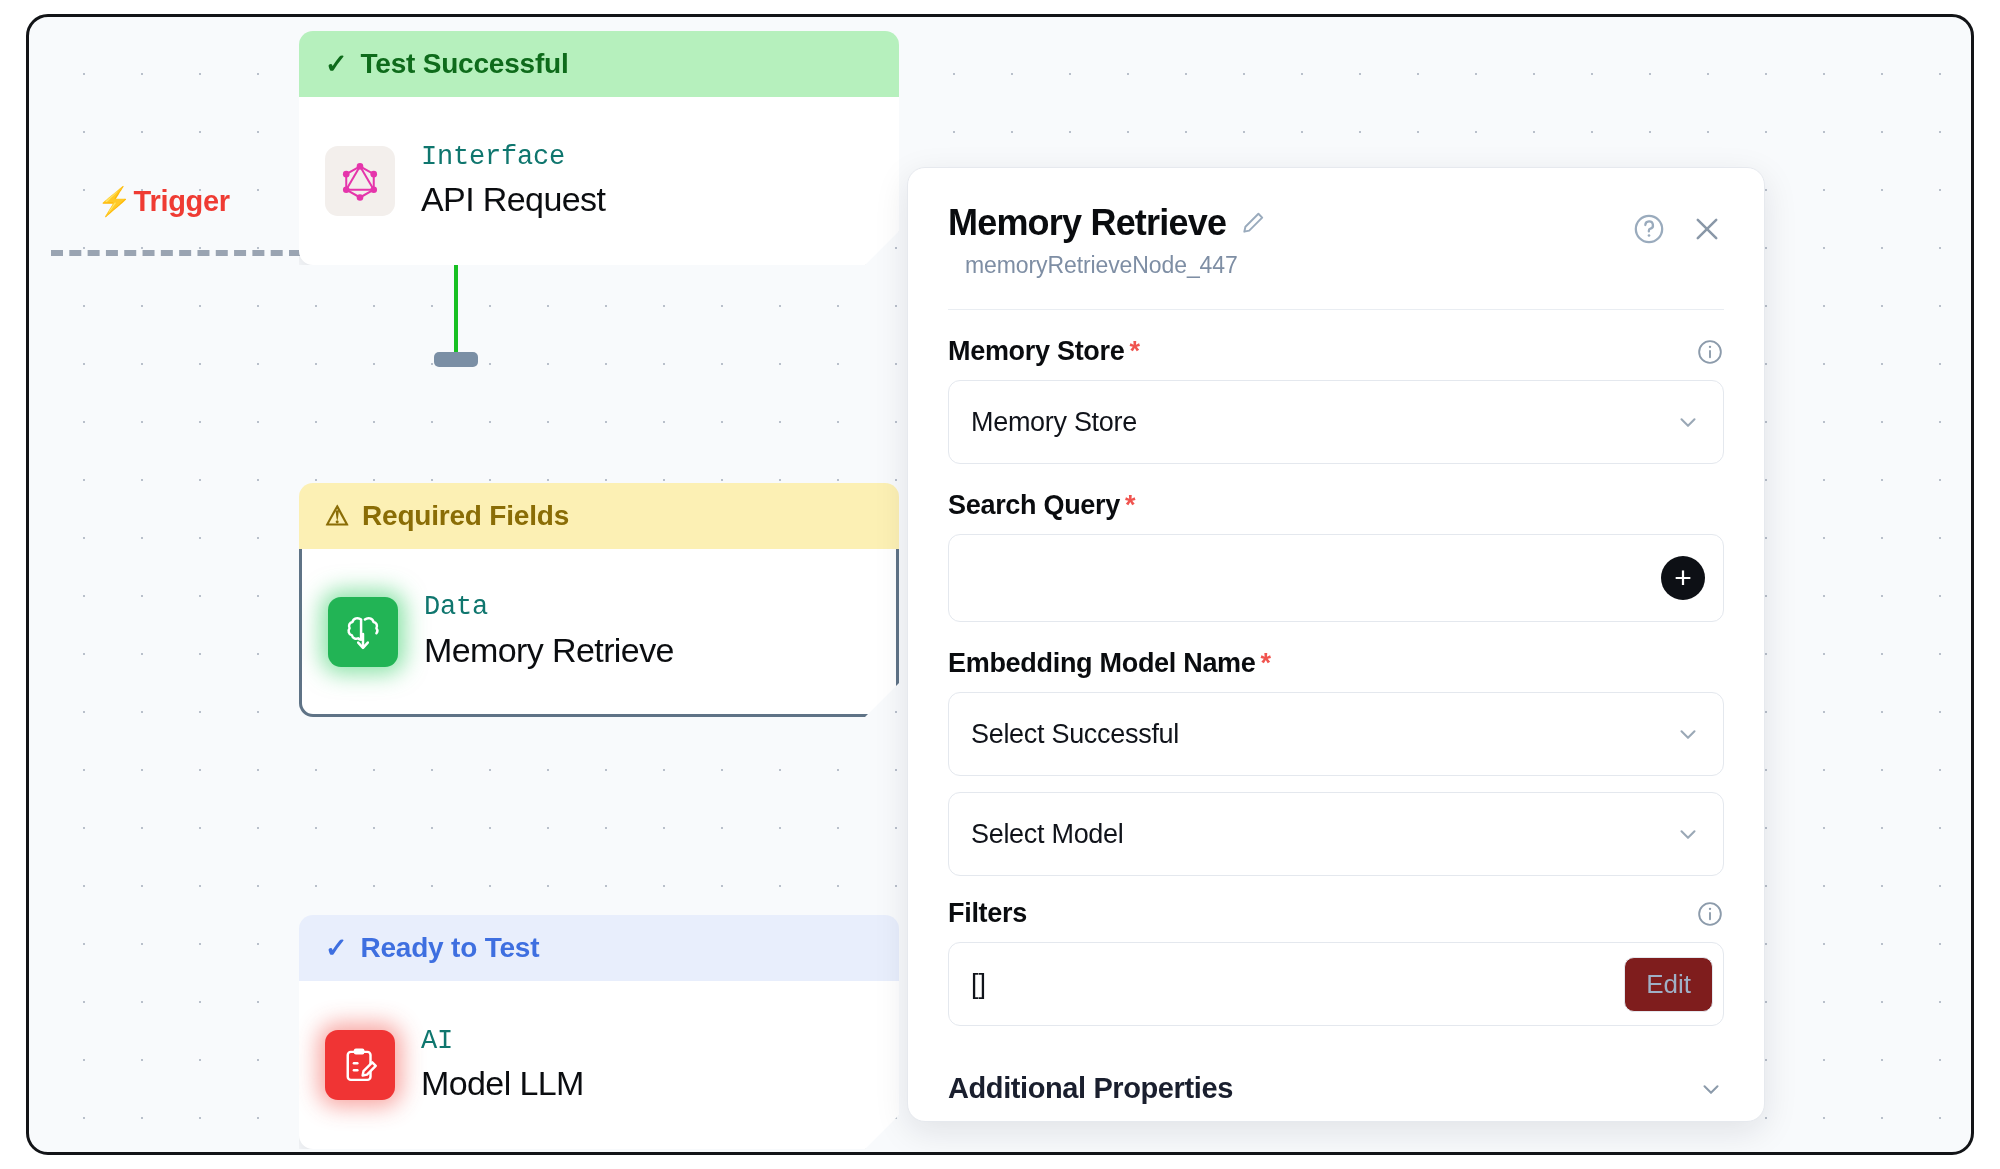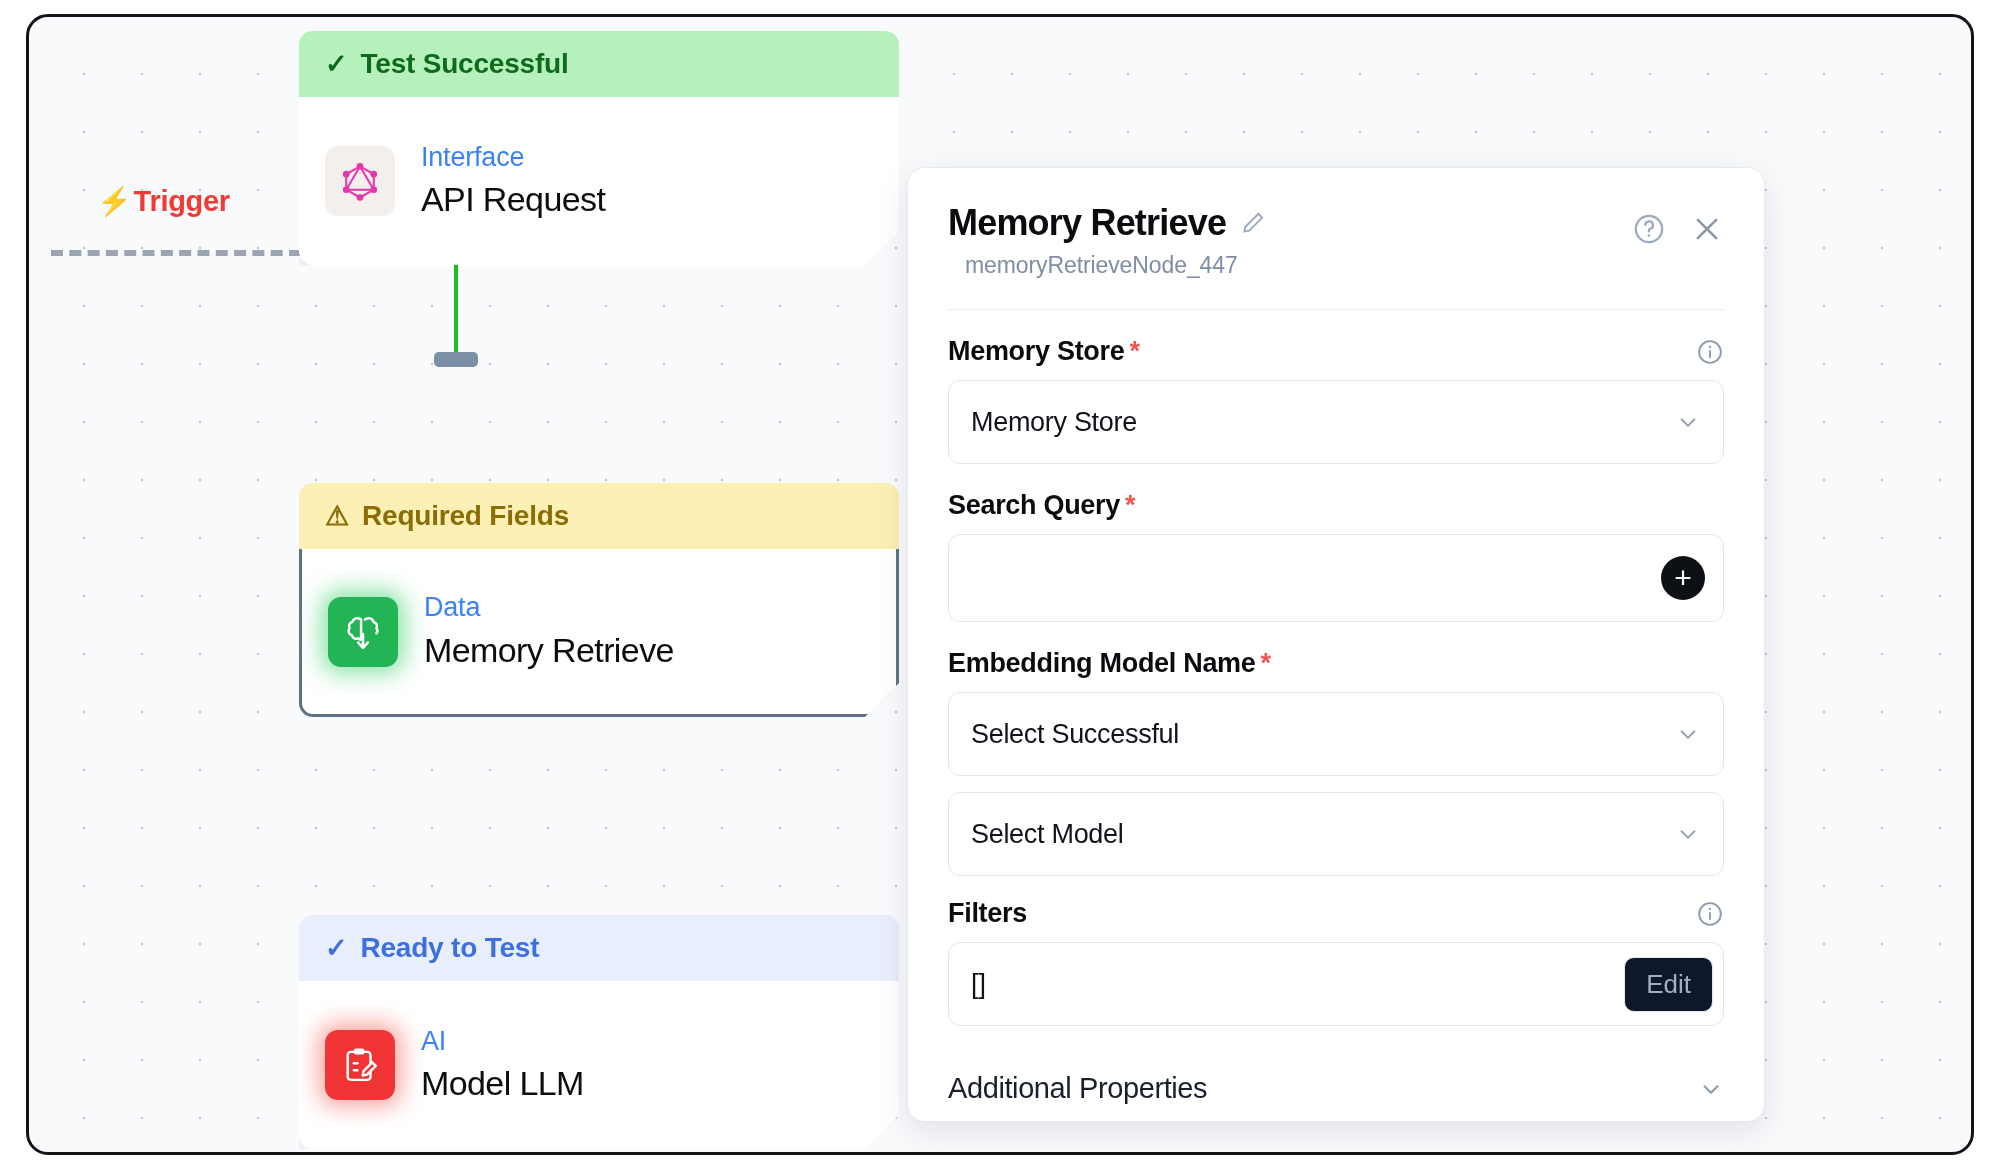--- a/index.html
+++ b/index.html
@@ -84,22 +84,23 @@
   .node-icon {
     width: 70px; height: 70px; border-radius: 13px;
     display: flex; align-items: center; justify-content: center;
     flex: 0 0 auto;
   }
   .icon-graphql { background: #f3efec; }
   .icon-green   { background: #22b455; box-shadow: 0 0 22px 7px rgba(46,204,96,0.55); }
   .icon-red     { background: #f03434; box-shadow: 0 0 22px 7px rgba(240,60,52,0.45); }
 
   .node-text .kind {
-    font-size: 27px; color: #3b82f6; font-weight: 400; letter-spacing: -0.2px;
+    font-size: 27px; color: #0f766e; font-weight: 400; letter-spacing: -0.2px;
     line-height: 1.25;
+    font-family: Liberation Mono, monospace;
   }
   .node-text .title {
     font-size: 34px; color: #0b0d10; font-weight: 400; letter-spacing: -0.6px;
     line-height: 1.3; margin-top: 3px;
   }
 
   
   #panel {
     position: absolute; left: 878px; top: 150px;
     width: 858px; height: 955px;
@@ -168,30 +169,30 @@
     height: 84px;
     border: 1px solid #e4e8ee;
     border-radius: 12px;
     background: #fff;
     display: flex; align-items: center; justify-content: space-between;
     padding: 0 10px 0 22px;
     font-size: 27px; color: #10131a;
   }
   .edit-btn {
     border: 1px solid #e4e8ee; border-radius: 10px;
-    background: #0f172a; color: #9fb0c6;
+    background: #7f1d1d; color: #9fb0c6;
     font-size: 26px; font-weight: 400;
     padding: 11px 21px;
     font-family: "Liberation Sans", sans-serif;
   }
 
   .accordion {
     margin-top: 46px;
     display: flex; align-items: center; justify-content: space-between;
-    font-size: 29px; font-weight: 400; color: #1a1f2e; letter-spacing: -0.4px;
+    font-size: 29px; font-weight: 700; color: #1a1f2e; letter-spacing: -0.4px;
   }
 
   .ico { display: inline-block; line-height: 0; }
 </style>
 </head>
 <body>
 
 <div id="app">
   <div id="canvas">
 

